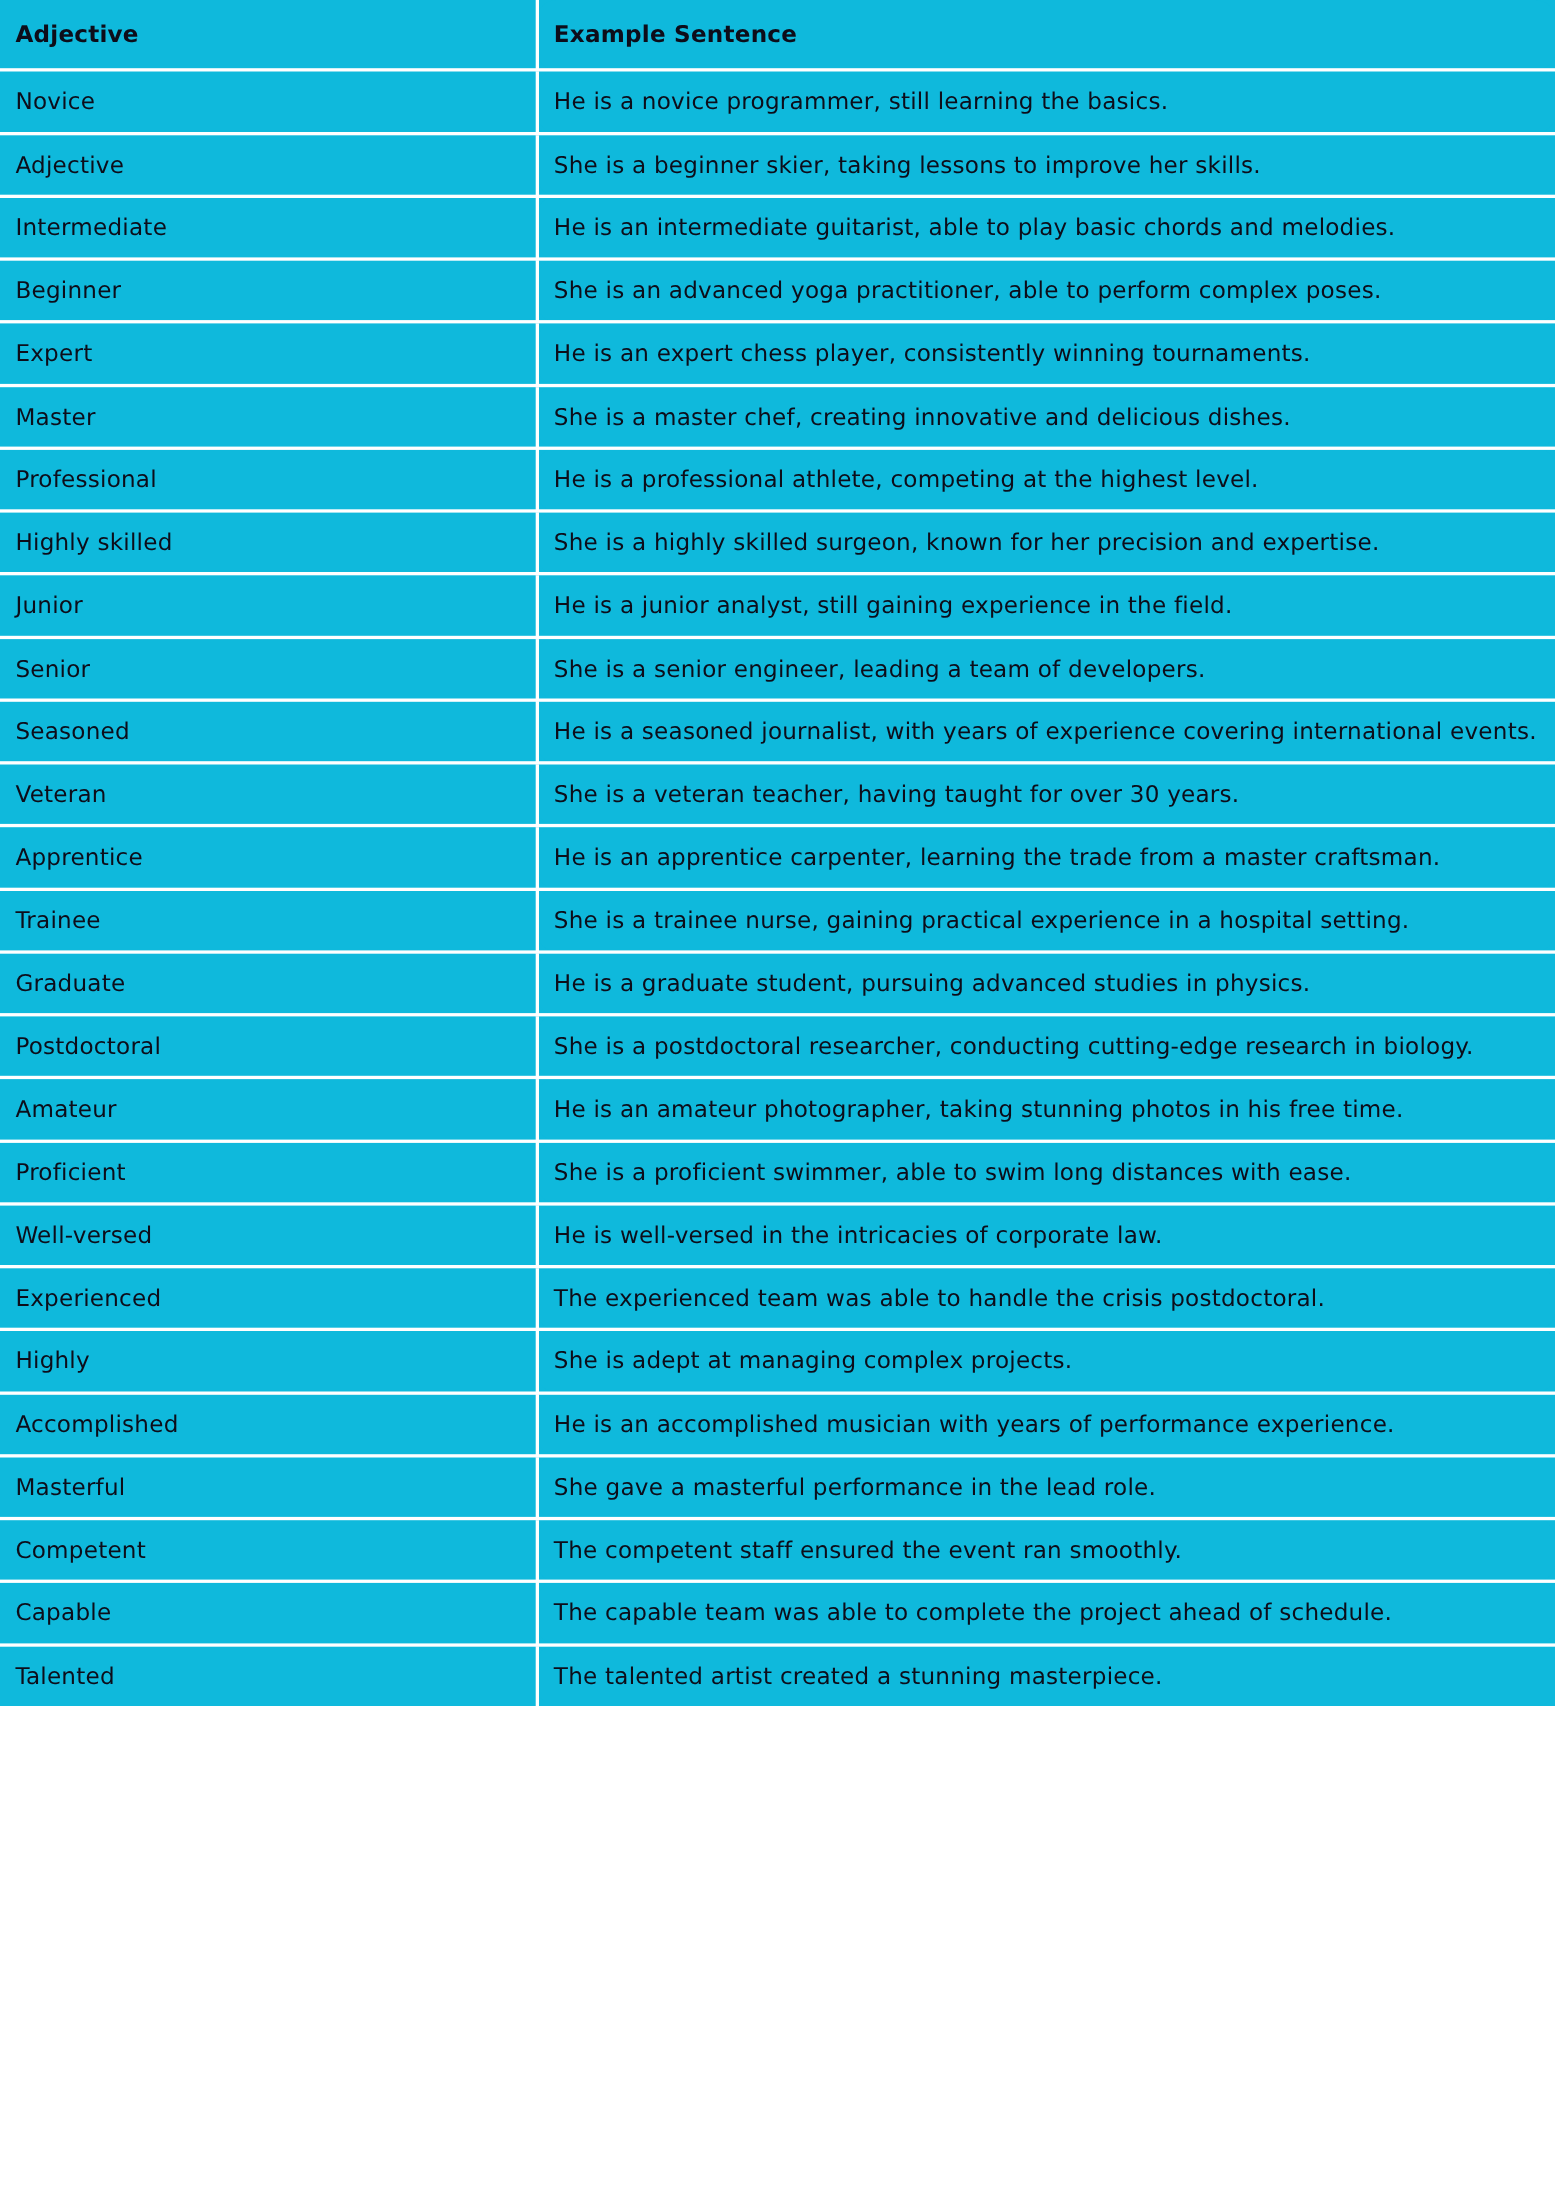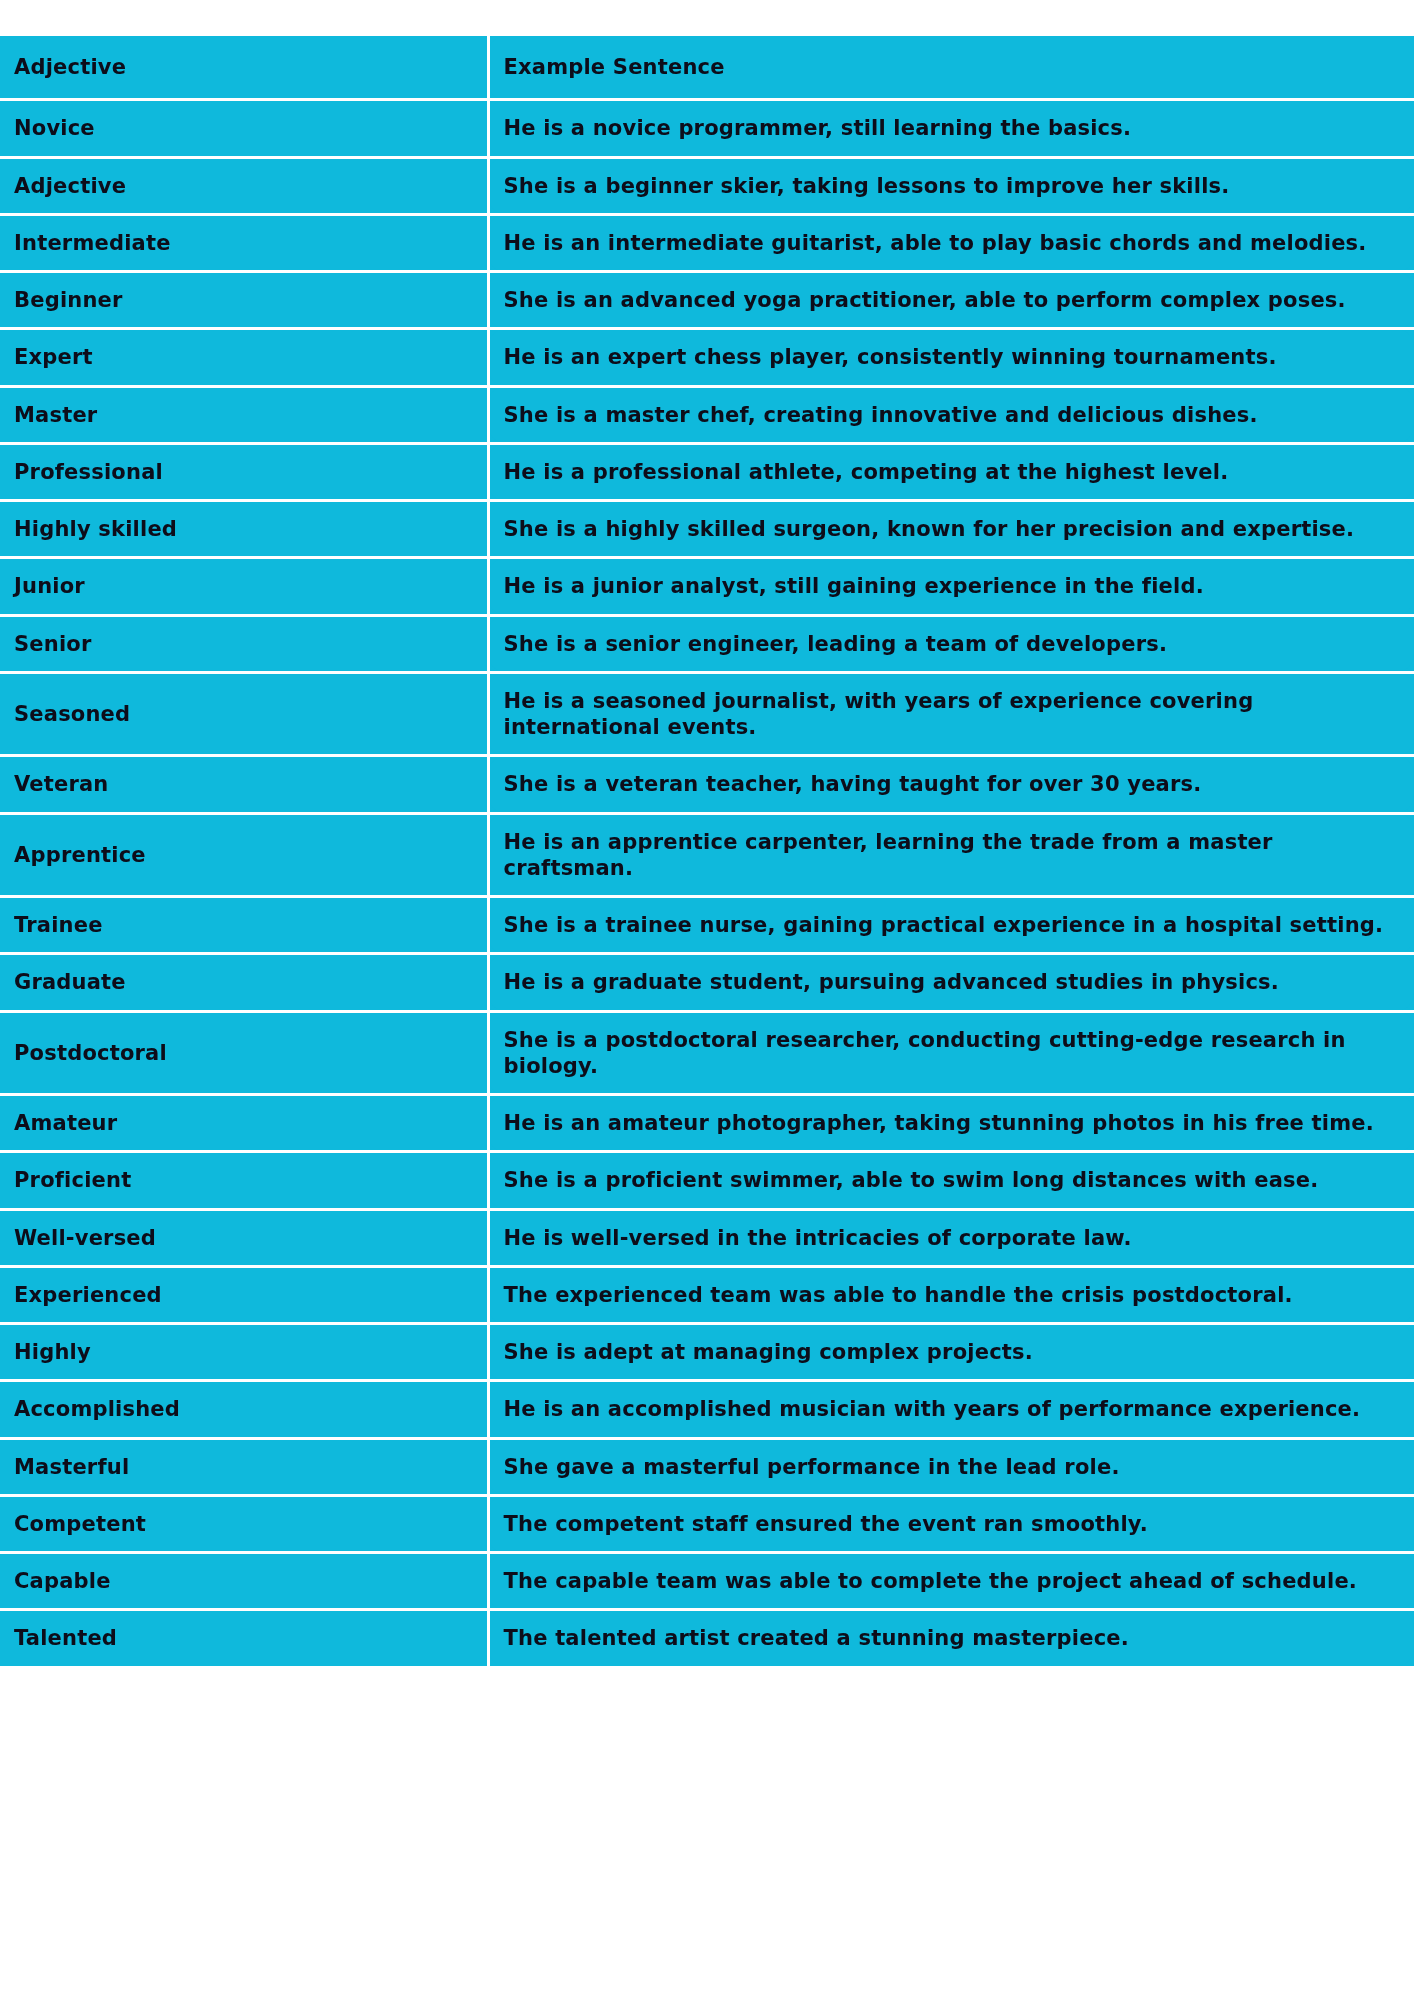--- a/index.html
+++ b/index.html
@@ -8,21 +8,20 @@
     background: #ffffff;
     width: 1414px;
   }
   body {
     font-family: "DejaVu Sans", sans-serif;
   }
   .table-wrap {
     width: 1414px;
     background: #ffffff;
     padding: 0;
-    margin-top: 36px;
   }
   table.adj-table {
     border-collapse: collapse;
     width: 1414px;
     table-layout: fixed;
     background: #0fb9dc;
   }
   table.adj-table col.col-adjective { width: 488px; }
   table.adj-table col.col-sentence { width: 926px; }
 
@@ -30,21 +29,21 @@
   table.adj-table td {
     background: #0fb9dc;
     color: #0d0d1a;
     text-align: left;
     vertical-align: middle;
     padding: 14px 14px 14px 14px;
     border-bottom: 3px solid #ffffff;
     border-right: 3px solid #ffffff;
     font-size: 21px;
     line-height: 1.25;
-    font-weight: bold;
+    font-weight: normal;
     letter-spacing: 0.2px;
   }
   table.adj-table th {
     font-weight: bold;
     font-size: 21px;
     padding-top: 18px;
     padding-bottom: 18px;
   }
   table.adj-table th:last-child,
   table.adj-table td:last-child {

